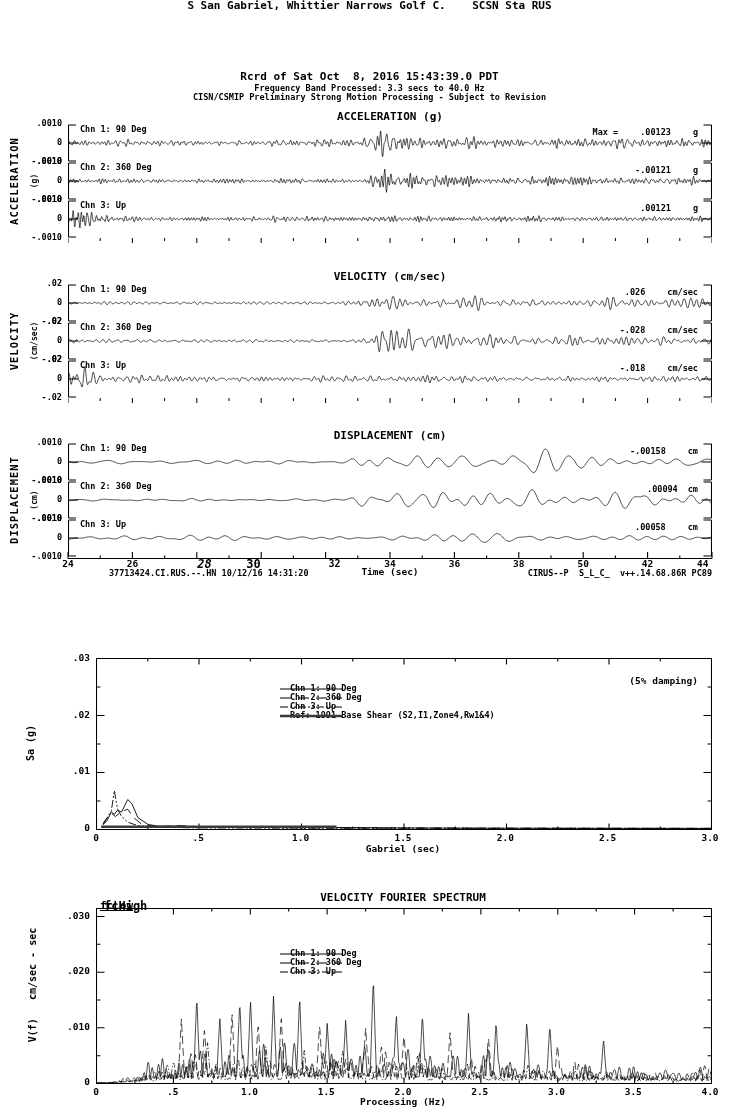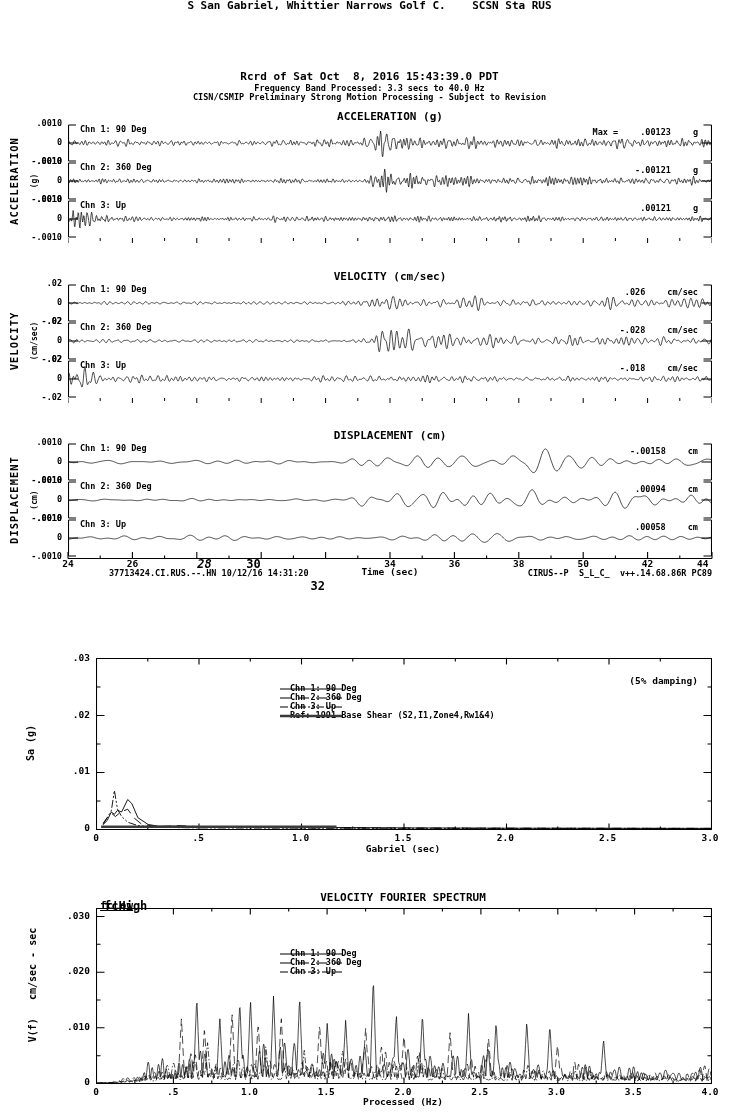--- a/index.html
+++ b/index.html
@@ -87,21 +87,21 @@
         <line x1="0" y1="3" x2="62" y2="3" stroke="#000" stroke-width="1.2" stroke-dasharray="11,7"></line>
       </svg>
     <span class="lbl">Chn 2: 360 Deg</span>
   </div>
   <div class="legrow" style="left:280px;top:967px;">
     <svg width="62" height="6">
         <line x1="0" y1="3" x2="62" y2="3" stroke="#000" stroke-width="1.2" stroke-dasharray="8,2,2,2"></line>
       </svg>
     <span class="lbl">Chn 3: Up</span>
   </div>
-  <div class="abs ctr tick" style="left:96px;top:1097px;width:614px;">Processed (Hz)</div>
+  <div class="abs ctr tick" style="left:96px;top:1097px;width:614px;">Processing (Hz)</div>
 
 <svg width="644" height="38" style="left: 68px; top: 124px;">
       <path d="M0.5,1 V37 M0.5,1 H8 M0.5,19 H10 M0.5,37 H8 M643.5,1 V37 M635.5,1 H643.5 M633.5,19 H643.5 M635.5,37 H643.5" fill="none" stroke="#000" stroke-width="1.1"></path>
       <path d="M0.0,16.3L0.5,16.3L0.9,17.2L1.4,18.5L1.8,19.5L2.3,20.0L2.8,20.2L3.2,20.4L3.7,20.7L4.1,21.0L4.6,20.8L5.1,19.9L5.5,18.5L6.0,17.2L6.4,16.6L6.9,16.9L7.4,17.9L7.8,19.0L8.3,19.6L8.7,19.7L9.2,19.3L9.7,18.8L10.1,18.6L10.6,18.9L11.0,19.6L11.5,20.3L12.0,20.5L12.4,19.9L12.9,18.8L13.3,17.7L13.8,17.3L14.3,18.0L14.7,19.3L15.2,20.5L15.7,20.6L16.1,19.6L16.6,17.9L17.0,16.7L17.5,16.7L18.0,18.0L18.4,19.8L18.9,21.1L19.3,21.3L19.8,20.5L20.3,19.2L20.7,18.1L21.2,17.7L21.6,18.0L22.1,18.6L22.6,19.3L23.0,19.7L23.5,19.7L23.9,19.2L24.4,18.5L24.9,18.0L25.3,17.9L25.8,18.4L26.2,19.3L26.7,20.0L27.2,20.4L27.6,20.1L28.1,19.5L28.5,18.8L29.0,18.2L29.5,17.9L29.9,17.8L30.4,18.2L30.8,18.8L31.3,19.7L31.8,20.4L32.2,20.4L32.7,19.7L33.1,18.6L33.6,17.9L34.1,17.9L34.5,18.7L35.0,19.5L35.4,19.5L35.9,18.8L36.4,18.0L36.8,17.9L37.3,18.8L37.7,20.4L38.2,21.4L38.7,21.0L39.1,19.3L39.6,17.4L40.0,16.3L40.5,16.7L41.0,18.2L41.4,19.8L41.9,20.6L42.4,20.5L42.8,19.8L43.3,19.1L43.7,18.9L44.2,19.0L44.7,19.2L45.1,19.4L45.6,19.4L46.0,19.2L46.5,18.5L47.0,17.6L47.4,16.8L47.9,16.7L48.3,17.5L48.8,19.3L49.3,21.2L49.7,22.3L50.2,22.2L50.6,21.0L51.1,19.4L51.6,18.0L52.0,17.4L52.5,17.2L52.9,17.4L53.4,17.8L53.9,18.3L54.3,18.8L54.8,19.2L55.2,19.1L55.7,18.7L56.2,18.4L56.6,18.8L57.1,20.0L57.5,21.6L58.0,22.5L58.5,21.9L58.9,19.9L59.4,17.2L59.8,15.4L60.3,15.3L60.8,16.6L61.2,18.5L61.7,19.9L62.1,20.2L62.6,19.7L63.1,19.0L63.5,18.9L64.0,19.3L64.4,20.0L64.9,20.5L65.4,20.4L65.8,19.8L66.3,18.9L66.7,18.1L67.2,17.8L67.7,17.9L68.1,18.3L68.6,18.6L69.0,18.6L69.5,18.5L70.0,18.5L70.4,19.0L70.9,19.8L71.4,20.6L71.8,20.7L72.3,20.0L72.7,18.9L73.2,17.9L73.7,17.6L74.1,18.1L74.6,18.8L75.0,19.2L75.5,19.0L76.0,18.7L76.4,18.7L76.9,19.3L77.3,20.1L77.8,20.6L78.3,20.2L78.7,19.1L79.2,18.0L79.6,17.5L80.1,17.7L80.6,18.3L81.0,18.8L81.5,18.9L81.9,18.7L82.4,18.9L82.9,19.4L83.3,20.3L83.8,20.9L84.2,20.7L84.7,19.8L85.2,18.5L85.6,17.5L86.1,17.2L86.5,17.7L87.0,18.6L87.5,19.6L87.9,20.1L88.4,19.8L88.8,18.9L89.3,17.8L89.8,17.2L90.2,17.6L90.7,19.0L91.1,20.7L91.6,21.8L92.1,21.7L92.5,20.3L93.0,18.5L93.4,17.2L93.9,17.0L94.4,17.7L94.8,18.8L95.3,19.5L95.7,19.5L96.2,19.0L96.7,18.5L97.1,18.2L97.6,18.3L98.1,18.7L98.5,19.2L99.0,19.8L99.4,20.1L99.9,20.3L100.4,20.2L100.8,19.9L101.3,19.5L101.7,18.9L102.2,18.2L102.7,17.4L103.1,16.8L103.6,16.7L104.0,17.5L104.5,19.0L105.0,20.7L105.4,21.6L105.9,21.3L106.3,20.1L106.8,18.7L107.3,18.0L107.7,18.2L108.2,18.8L108.6,19.0L109.1,18.5L109.6,17.7L110.0,17.4L110.5,18.2L110.9,19.7L111.4,20.9L111.9,21.1L112.3,20.2L112.8,18.9L113.2,18.1L113.7,18.3L114.2,19.0L114.6,19.2L115.1,18.7L115.5,17.7L116.0,17.0L116.5,17.5L116.9,18.8L117.4,20.4L117.8,21.2L118.3,21.1L118.8,20.2L119.2,19.3L119.7,18.7L120.1,18.7L120.6,18.8L121.1,18.8L121.5,18.5L122.0,18.1L122.4,17.8L122.9,17.6L123.4,17.7L123.8,18.4L124.3,19.5L124.7,20.6L125.2,21.2L125.7,20.9L126.1,19.8L126.6,18.5L127.1,17.8L127.5,18.2L128.0,19.1L128.4,19.8L128.9,19.6L129.4,18.6L129.8,17.5L130.3,17.3L130.7,18.1L131.2,19.3L131.7,20.2L132.1,20.1L132.6,19.2L133.0,18.3L133.5,18.1L134.0,18.7L134.4,19.7L134.9,20.3L135.3,20.3L135.8,19.7L136.3,19.0L136.7,18.4L137.2,18.1L137.6,18.1L138.1,18.4L138.6,18.8L139.0,19.2L139.5,19.5L139.9,19.3L140.4,18.8L140.9,18.2L141.3,18.0L141.8,18.4L142.2,19.1L142.7,19.8L143.2,20.1L143.6,20.1L144.1,19.8L144.5,19.5L145.0,19.2L145.5,19.0L145.9,18.6L146.4,18.3L146.8,18.2L147.3,18.4L147.8,18.8L148.2,18.8L148.7,18.4L149.1,17.9L149.6,17.8L150.1,18.5L150.5,19.9L151.0,21.3L151.4,21.7L151.9,20.9L152.4,19.3L152.8,17.9L153.3,17.3L153.7,17.7L154.2,18.6L154.7,19.2L155.1,19.3L155.6,19.0L156.1,18.6L156.5,18.5L157.0,18.6L157.4,18.8L157.9,18.8L158.4,18.8L158.8,18.9L159.3,19.3L159.7,19.7L160.2,19.9L160.7,19.9L161.1,19.7L161.6,19.4L162.0,19.1L162.5,18.9L163.0,18.7L163.4,18.4L163.9,18.1L164.3,18.0L164.8,18.3L165.3,18.7L165.7,18.9L166.2,18.9L166.6,18.7L167.1,18.6L167.6,18.9L168.0,19.7L168.5,20.8L168.9,21.4L169.4,21.2L169.9,20.1L170.3,18.4L170.8,17.0L171.2,16.3L171.7,16.7L172.2,17.8L172.6,18.9L173.1,19.6L173.5,19.8L174.0,19.6L174.5,19.4L174.9,19.5L175.4,19.7L175.8,19.8L176.3,19.6L176.8,19.1L177.2,18.6L177.7,18.3L178.1,18.2L178.6,18.4L179.1,18.7L179.5,19.2L180.0,19.6L180.4,19.9L180.9,19.8L181.4,19.1L181.8,18.2L182.3,17.3L182.8,17.3L183.2,18.2L183.7,19.7L184.1,21.0L184.6,21.2L185.1,20.2L185.5,18.6L186.0,17.5L186.4,17.5L186.9,18.3L187.4,19.5L187.8,20.1L188.3,19.9L188.7,19.1L189.2,18.4L189.7,18.1L190.1,18.3L190.6,18.8L191.0,19.2L191.5,19.5L192.0,19.7L192.4,19.7L192.9,19.5L193.3,19.0L193.8,18.4L194.3,17.9L194.7,17.7L195.2,18.0L195.6,18.6L196.1,19.3L196.6,19.9L197.0,20.4L197.5,20.5L197.9,20.4L198.4,19.8L198.9,19.0L199.3,18.3L199.8,17.9L200.2,17.8L200.7,17.9L201.2,17.8L201.6,17.5L202.1,17.4L202.5,18.1L203.0,19.6L203.5,21.4L203.9,22.4L204.4,21.9L204.8,20.3L205.3,18.5L205.8,17.7L206.2,18.0L206.7,18.9L207.1,19.4L207.6,18.7L208.1,17.3L208.5,16.3L209.0,16.5L209.4,17.8L209.9,19.5L210.4,20.6L210.8,20.7L211.3,20.4L211.8,20.2L212.2,20.5L212.7,20.9L213.1,20.7L213.6,19.7L214.1,18.3L214.5,17.0L215.0,16.4L215.4,16.5L215.9,17.1L216.4,17.8L216.8,18.7L217.3,19.6L217.7,20.4L218.2,20.7L218.7,20.4L219.1,19.8L219.6,19.3L220.0,19.4L220.5,19.9L221.0,20.1L221.4,19.4L221.9,17.9L222.3,16.5L222.8,16.2L223.3,17.5L223.7,19.5L224.2,20.9L224.6,20.8L225.1,19.4L225.6,18.1L226.0,17.8L226.5,18.9L226.9,20.2L227.4,20.6L227.9,19.7L228.3,18.1L228.8,17.0L229.2,17.3L229.7,18.8L230.2,20.4L230.6,21.2L231.1,20.8L231.5,19.6L232.0,18.5L232.5,17.9L232.9,18.0L233.4,18.2L233.8,18.5L234.3,18.6L234.8,18.7L235.2,18.8L235.7,18.7L236.1,18.7L236.6,18.8L237.1,19.3L237.5,20.1L238.0,20.7L238.5,20.8L238.9,20.1L239.4,19.1L239.8,18.2L240.3,18.0L240.8,18.1L241.2,18.3L241.7,18.2L242.1,18.0L242.6,18.1L243.1,18.7L243.5,19.6L244.0,20.1L244.4,19.6L244.9,18.6L245.4,17.9L245.8,18.3L246.3,19.9L246.7,21.7L247.2,22.4L247.7,21.5L248.1,19.2L248.6,16.9L249.0,15.7L249.5,16.0L250.0,17.3L250.4,18.6L250.9,19.1L251.3,19.0L251.8,18.7L252.3,18.8L252.7,19.5L253.2,20.8L253.6,21.8L254.1,22.1L254.6,21.3L255.0,19.7L255.5,17.6L255.9,16.0L256.4,15.7L256.9,16.7L257.3,18.4L257.8,19.8L258.2,20.1L258.7,19.2L259.2,18.0L259.6,17.7L260.1,18.8L260.5,20.9L261.0,22.6L261.5,22.6L261.9,20.7L262.4,17.9L262.8,15.7L263.3,15.4L263.8,16.8L264.2,18.7L264.7,20.0L265.1,20.2L265.6,19.7L266.1,19.2L266.5,19.2L267.0,19.7L267.5,20.0L267.9,19.7L268.4,18.8L268.8,18.0L269.3,17.8L269.8,18.2L270.2,18.9L270.7,19.2L271.1,19.1L271.6,18.6L272.1,18.6L272.5,19.2L273.0,20.2L273.4,20.9L273.9,20.7L274.4,19.4L274.8,17.7L275.3,16.5L275.7,16.7L276.2,18.2L276.7,20.0L277.1,21.2L277.6,21.0L278.0,19.4L278.5,17.5L279.0,16.5L279.4,17.1L279.9,18.9L280.3,20.9L280.8,22.1L281.3,21.7L281.7,20.0L282.2,17.9L282.6,16.3L283.1,16.0L283.6,17.0L284.0,18.6L284.5,20.2L284.9,20.9L285.4,20.8L285.9,19.9L286.3,19.0L286.8,18.5L287.2,18.6L287.7,18.9L288.2,19.0L288.6,18.8L289.1,18.3L289.5,18.0L290.0,18.2L290.5,19.0L290.9,19.8L291.4,20.2L291.8,19.8L292.3,19.0L292.8,18.6L293.2,19.1L293.7,20.4L294.2,21.3L294.6,20.9L295.1,19.0L295.5,16.3L296.0,14.3L296.5,14.2L296.9,15.9L297.4,18.5L297.8,20.8L298.3,22.2L298.8,22.6L299.2,22.6L299.7,22.3L300.1,21.7L300.6,20.6L301.1,19.1L301.5,17.4L302.0,16.1L302.4,15.4L302.9,15.3L303.4,15.7L303.8,16.5L304.3,17.4L304.7,18.3L305.2,19.0L305.7,19.6L306.1,20.5L306.6,22.4L307.0,24.7L307.5,26.3L308.0,25.4L308.4,21.5L308.9,16.2L309.3,12.5L309.8,12.7L310.3,16.5L310.7,20.7L311.2,21.5L311.6,17.3L312.1,10.7L312.6,7.0L313.0,9.8L313.5,18.1L313.9,27.5L314.4,32.8L314.9,32.1L315.3,27.2L315.8,22.1L316.2,19.2L316.7,18.3L317.2,17.5L317.6,15.2L318.1,12.0L318.5,9.9L319.0,10.4L319.5,13.4L319.9,17.3L320.4,20.4L320.8,22.3L321.3,23.7L321.8,25.2L322.2,26.3L322.7,25.8L323.2,23.4L323.6,19.7L324.1,16.5L324.5,14.8L325.0,14.6L325.5,14.6L325.9,14.4L326.4,14.4L326.8,15.7L327.3,18.9L327.8,22.7L328.2,25.0L328.7,24.5L329.1,21.6L329.6,18.7L330.1,17.4L330.5,18.0L331.0,19.0L331.4,18.6L331.9,16.9L332.4,15.5L332.8,16.3L333.3,19.4L333.7,23.0L334.2,24.3L334.7,22.3L335.1,18.3L335.6,15.3L336.0,15.4L336.5,18.0L337.0,20.8L337.4,21.3L337.9,19.0L338.3,15.8L338.8,14.2L339.3,15.8L339.7,19.6L340.2,23.5L340.6,25.3L341.1,24.2L341.6,21.2L342.0,17.7L342.5,15.3L342.9,14.6L343.4,15.6L343.9,17.7L344.3,19.9L344.8,21.2L345.2,21.0L345.7,19.6L346.2,17.9L346.6,16.9L347.1,17.2L347.5,18.5L348.0,20.0L348.5,20.9L348.9,21.1L349.4,21.1L349.8,21.0L350.3,20.7L350.8,19.4L351.2,17.0L351.7,14.7L352.2,13.8L352.6,15.4L353.1,19.0L353.5,22.6L354.0,24.0L354.5,22.5L354.9,19.4L355.4,16.8L355.8,16.2L356.3,17.6L356.8,19.6L357.2,20.6L357.7,20.3L358.1,19.4L358.6,18.7L359.1,18.8L359.5,19.0L360.0,18.8L360.4,18.1L360.9,17.3L361.4,17.4L361.8,18.5L362.3,20.1L362.7,21.2L363.2,21.3L363.7,20.4L364.1,19.0L364.6,17.9L365.0,17.3L365.5,17.4L366.0,18.1L366.4,19.2L366.9,20.4L367.3,21.0L367.8,20.4L368.3,18.6L368.7,16.6L369.2,15.8L369.6,16.8L370.1,19.3L370.6,21.9L371.0,22.9L371.5,21.7L371.9,19.2L372.4,17.2L372.9,16.9L373.3,18.3L373.8,20.1L374.2,20.7L374.7,19.5L375.2,17.1L375.6,15.0L376.1,14.6L376.5,16.5L377.0,19.7L377.5,22.8L377.9,24.5L378.4,24.0L378.9,21.9L379.3,19.4L379.8,17.5L380.2,16.7L380.7,16.7L381.2,16.9L381.6,16.8L382.1,16.5L382.5,16.7L383.0,18.0L383.5,20.0L383.9,21.9L384.4,22.4L384.8,21.2L385.3,19.2L385.8,17.7L386.2,18.0L386.7,19.7L387.1,21.4L387.6,21.8L388.1,20.1L388.5,17.5L389.0,15.5L389.4,15.3L389.9,16.7L390.4,18.6L390.8,19.7L391.3,19.6L391.7,19.1L392.2,19.0L392.7,19.5L393.1,20.3L393.6,20.6L394.0,20.2L394.5,19.4L395.0,19.1L395.4,19.6L395.9,20.5L396.3,21.0L396.8,20.4L397.3,18.6L397.7,16.1L398.2,14.1L398.6,13.5L399.1,14.6L399.6,17.2L400.0,20.6L400.5,23.5L400.9,24.8L401.4,23.8L401.9,21.3L402.3,18.6L402.8,17.4L403.2,18.1L403.7,19.9L404.2,20.9L404.6,19.7L405.1,16.7L405.5,13.6L406.0,12.5L406.5,14.6L406.9,18.8L407.4,22.9L407.9,24.7L408.3,23.7L408.8,20.9L409.2,18.2L409.7,17.2L410.2,17.8L410.6,19.3L411.1,20.3L411.5,20.2L412.0,19.0L412.5,17.7L412.9,16.9L413.4,17.0L413.8,18.1L414.3,19.4L414.8,20.3L415.2,20.4L415.7,19.5L416.1,18.2L416.6,17.4L417.1,17.6L417.5,18.9L418.0,20.4L418.4,21.2L418.9,20.9L419.4,19.8L419.8,18.7L420.3,18.3L420.7,18.5L421.2,18.9L421.7,18.9L422.1,18.5L422.6,18.3L423.0,18.6L423.5,19.1L424.0,19.2L424.4,18.5L424.9,17.4L425.3,16.8L425.8,17.5L426.3,19.7L426.7,22.2L427.2,23.5L427.6,22.6L428.1,20.1L428.6,17.3L429.0,15.8L429.5,16.1L429.9,17.8L430.4,19.5L430.9,20.2L431.3,19.7L431.8,18.5L432.2,17.3L432.7,17.0L433.2,17.7L433.6,19.2L434.1,21.1L434.6,22.3L435.0,22.2L435.5,20.8L435.9,18.5L436.4,16.6L436.9,16.1L437.3,17.2L437.8,19.0L438.2,20.4L438.7,20.3L439.2,18.9L439.6,17.4L440.1,17.0L440.5,18.2L441.0,20.3L441.5,22.0L441.9,22.0L442.4,20.4L442.8,18.1L443.3,16.4L443.8,16.1L444.2,17.1L444.7,18.6L445.1,19.7L445.6,20.0L446.1,20.0L446.5,20.0L447.0,20.3L447.4,20.7L447.9,20.5L448.4,19.4L448.8,17.7L449.3,16.1L449.7,15.7L450.2,16.8L450.7,19.1L451.1,21.3L451.6,22.0L452.0,21.0L452.5,18.8L453.0,16.9L453.4,16.5L453.9,17.9L454.3,19.9L454.8,21.4L455.3,21.4L455.7,20.1L456.2,18.6L456.6,17.8L457.1,18.1L457.6,18.8L458.0,19.2L458.5,18.9L458.9,18.3L459.4,17.8L459.9,17.9L460.3,18.4L460.8,18.9L461.2,19.3L461.7,19.4L462.2,19.6L462.6,19.8L463.1,20.1L463.6,20.3L464.0,20.2L464.5,20.0L464.9,19.6L465.4,19.1L465.9,18.4L466.3,17.3L466.8,16.2L467.2,15.8L467.7,16.5L468.2,18.0L468.6,19.8L469.1,21.1L469.5,21.5L470.0,21.3L470.5,20.9L470.9,20.6L471.4,20.2L471.8,19.2L472.3,17.8L472.8,16.5L473.2,16.1L473.7,17.0L474.1,18.7L474.6,20.3L475.1,20.8L475.5,20.1L476.0,18.9L476.4,18.1L476.9,18.1L477.4,18.7L477.8,19.3L478.3,19.5L478.7,19.3L479.2,18.9L479.7,18.8L480.1,18.9L480.6,19.4L481.0,19.9L481.5,20.4L482.0,20.6L482.4,20.0L482.9,18.7L483.3,17.1L483.8,16.2L484.3,16.5L484.7,18.2L485.2,19.9L485.6,20.5L486.1,19.4L486.6,17.5L487.0,16.6L487.5,17.8L487.9,20.9L488.4,23.8L488.9,24.5L489.3,22.3L489.8,18.4L490.3,15.3L490.7,14.6L491.2,16.2L491.6,18.6L492.1,20.0L492.6,19.6L493.0,18.3L493.5,17.3L493.9,17.4L494.4,18.5L494.9,19.7L495.3,20.6L495.8,21.1L496.2,21.5L496.7,21.4L497.2,20.7L497.6,19.1L498.1,17.3L498.5,16.3L499.0,16.7L499.5,18.3L499.9,19.8L500.4,20.1L500.8,18.9L501.3,17.4L501.8,16.8L502.2,17.7L502.7,19.4L503.1,20.8L503.6,21.0L504.1,20.3L504.5,19.6L505.0,19.6L505.4,19.9L505.9,19.7L506.4,18.7L506.8,17.4L507.3,17.1L507.7,18.2L508.2,20.1L508.7,21.2L509.1,20.3L509.6,17.9L510.0,15.7L510.5,15.3L511.0,17.2L511.4,20.1L511.9,21.9L512.3,21.6L512.8,19.8L513.3,18.2L513.7,18.2L514.2,19.8L514.6,21.6L515.1,22.2L515.6,20.9L516.0,18.5L516.5,16.1L516.9,14.8L517.4,15.0L517.9,16.3L518.3,18.1L518.8,19.8L519.3,21.2L519.7,21.6L520.2,21.1L520.6,20.1L521.1,19.3L521.6,19.2L522.0,19.9L522.5,20.5L522.9,20.0L523.4,18.3L523.9,16.3L524.3,15.4L524.8,16.4L525.2,18.8L525.7,21.0L526.2,21.6L526.6,20.4L527.1,18.4L527.5,17.1L528.0,17.3L528.5,18.9L528.9,20.5L529.4,21.1L529.8,20.6L530.3,19.5L530.8,18.6L531.2,18.2L531.7,18.0L532.1,17.9L532.6,18.1L533.1,18.8L533.5,19.8L534.0,20.6L534.4,20.5L534.9,19.3L535.4,17.5L535.8,16.4L536.3,16.8L536.7,18.4L537.2,20.4L537.7,21.6L538.1,21.3L538.6,20.1L539.0,18.8L539.5,17.9L540.0,17.5L540.4,17.4L540.9,17.5L541.3,18.0L541.8,19.2L542.3,20.7L542.7,21.9L543.2,22.0L543.6,20.7L544.1,18.8L544.6,17.3L545.0,16.8L545.5,17.0L545.9,17.3L546.4,17.1L546.9,16.6L547.3,16.9L547.8,18.6L548.3,21.4L548.7,24.1L549.2,24.9L549.6,23.3L550.1,20.0L550.6,16.9L551.0,15.6L551.5,16.4L551.9,18.2L552.4,19.3L552.9,18.7L553.3,16.8L553.8,15.1L554.2,15.0L554.7,17.0L555.2,20.2L555.6,23.0L556.1,24.4L556.5,24.0L557.0,22.5L557.5,20.6L557.9,19.0L558.4,17.6L558.8,16.4L559.3,15.7L559.8,15.6L560.2,16.4L560.7,17.6L561.1,18.8L561.6,19.3L562.1,19.3L562.5,19.1L563.0,19.6L563.4,20.7L563.9,21.9L564.4,22.4L564.8,21.6L565.3,19.8L565.7,17.8L566.2,16.5L566.7,16.3L567.1,17.0L567.6,18.0L568.0,18.9L568.5,19.5L569.0,19.5L569.4,19.2L569.9,18.6L570.3,18.0L570.8,18.1L571.3,19.1L571.7,20.7L572.2,21.9L572.6,21.9L573.1,20.3L573.6,17.9L574.0,16.0L574.5,15.8L575.0,17.2L575.4,19.2L575.9,20.7L576.3,20.9L576.8,20.3L577.3,19.6L577.7,19.2L578.2,18.9L578.6,18.2L579.1,17.3L579.6,16.6L580.0,17.0L580.5,18.6L580.9,20.7L581.4,22.0L581.9,21.7L582.3,20.1L582.8,18.4L583.2,17.7L583.7,18.2L584.2,19.2L584.6,19.8L585.1,19.6L585.5,18.9L586.0,18.1L586.5,17.7L586.9,17.6L587.4,17.6L587.8,17.8L588.3,18.6L588.8,20.0L589.2,21.4L589.7,21.9L590.1,20.9L590.6,18.9L591.1,17.2L591.5,16.9L592.0,18.1L592.4,19.8L592.9,20.5L593.4,19.9L593.8,18.6L594.3,17.9L594.7,18.3L595.2,19.1L595.7,19.3L596.1,18.3L596.6,17.1L597.0,17.0L597.5,18.6L598.0,21.2L598.4,22.8L598.9,22.1L599.3,19.6L599.8,17.1L600.3,16.4L600.7,17.8L601.2,20.0L601.6,21.0L602.1,19.9L602.6,17.7L603.0,16.2L603.5,16.5L604.0,18.3L604.4,20.1L604.9,20.8L605.3,20.4L605.8,19.6L606.3,19.5L606.7,19.9L607.2,20.1L607.6,19.4L608.1,18.0L608.6,16.8L609.0,16.6L609.5,17.5L609.9,18.7L610.4,19.5L610.9,20.0L611.3,20.5L611.8,21.3L612.2,21.9L612.7,21.3L613.2,19.1L613.6,16.1L614.1,14.2L614.5,14.7L615.0,17.4L615.5,20.6L615.9,22.2L616.4,21.4L616.8,19.4L617.3,18.0L617.8,18.3L618.2,20.1L618.7,21.5L619.1,21.4L619.6,19.6L620.1,17.5L620.5,16.4L621.0,16.6L621.4,17.6L621.9,18.4L622.4,18.6L622.8,18.5L623.3,19.0L623.7,20.0L624.2,21.1L624.7,21.3L625.1,20.4L625.6,19.0L626.0,18.1L626.5,18.0L627.0,18.5L627.4,19.1L627.9,19.2L628.3,18.9L628.8,18.4L629.3,18.1L629.7,18.0L630.2,18.3L630.7,18.9L631.1,19.8L631.6,20.8L632.0,21.3L632.5,20.6L633.0,18.6L633.4,16.3L633.9,15.3L634.3,16.6L634.8,19.6L635.3,22.4L635.7,23.2L636.2,21.4L636.6,18.2L637.1,16.0L637.6,16.0L638.0,18.2L638.5,20.5L638.9,21.3L639.4,20.0L639.9,17.8L640.3,16.5L640.8,17.1L641.2,18.9L641.7,20.5L642.2,20.6L642.6,19.5L643.1,18.1L643.5,17.6L644.0,18.5" fill="none" stroke="#000" stroke-width="0.7"></path>
     </svg>
     <span class=" abs" style="left: 0px; top: 119px; width: 62px; text-align: right; font-size: 8.5px; line-height: 9px;">.0010</span>
     <span class=" abs" style="left: 0px; top: 138px; width: 62px; text-align: right; font-size: 8.5px; line-height: 9px;">0</span>
     <span class=" abs" style="left: 0px; top: 157px; width: 62px; text-align: right; font-size: 8.5px; line-height: 9px;">-.0010</span>
     <span class=" abs" style="left: 80px; top: 125px; font-size: 8.5px; line-height: 9px;">Chn 1: 90 Deg</span>
     <div class=" abs" style="left: 68px; top: 128px; width: 630px; display: flex; justify-content: flex-end; gap: 22px; font-size: 8.5px; line-height: 9px;"><span>Max =</span><span>.00123</span><span>g</span></div>
@@ -166,38 +166,38 @@
     <span class=" abs" style="left: 80px; top: 444px; font-size: 8.5px; line-height: 9px;">Chn 1: 90 Deg</span>
     <div class=" abs" style="left: 68px; top: 447px; width: 630px; display: flex; justify-content: flex-end; gap: 22px; font-size: 8.5px; line-height: 9px;"><span>-.00158</span><span>cm</span></div>
     <svg width="644" height="38" style="left: 68px; top: 481px;">
       <path d="M0.5,1 V37 M0.5,1 H8 M0.5,19 H10 M0.5,37 H8 M643.5,1 V37 M635.5,1 H643.5 M633.5,19 H643.5 M635.5,37 H643.5" fill="none" stroke="#000" stroke-width="1.1"></path>
       <path d="M0.0,19.5L0.7,19.6L1.4,19.6L2.1,19.6L2.9,19.5L3.6,19.4L4.3,19.3L5.0,19.2L5.7,19.1L6.4,19.0L7.2,18.9L7.9,18.8L8.6,18.7L9.3,18.6L10.0,18.5L10.7,18.5L11.5,18.5L12.2,18.5L12.9,18.5L13.6,18.5L14.3,18.6L15.0,18.7L15.8,18.7L16.5,18.8L17.2,18.9L17.9,19.0L18.6,19.1L19.3,19.3L20.1,19.4L20.8,19.5L21.5,19.6L22.2,19.7L22.9,19.8L23.6,19.9L24.4,19.9L25.1,19.9L25.8,19.9L26.5,19.9L27.2,19.8L27.9,19.7L28.7,19.6L29.4,19.4L30.1,19.2L30.8,19.1L31.5,18.9L32.2,18.7L33.0,18.6L33.7,18.5L34.4,18.4L35.1,18.3L35.8,18.2L36.5,18.2L37.3,18.2L38.0,18.3L38.7,18.3L39.4,18.4L40.1,18.5L40.8,18.5L41.5,18.6L42.3,18.7L43.0,18.7L43.7,18.8L44.4,18.8L45.1,18.8L45.8,18.8L46.6,18.8L47.3,18.8L48.0,18.9L48.7,18.9L49.4,18.9L50.1,18.9L50.9,19.0L51.6,19.0L52.3,19.1L53.0,19.1L53.7,19.2L54.4,19.2L55.2,19.2L55.9,19.3L56.6,19.3L57.3,19.3L58.0,19.2L58.7,19.2L59.5,19.2L60.2,19.2L60.9,19.1L61.6,19.1L62.3,19.1L63.0,19.1L63.8,19.2L64.5,19.2L65.2,19.3L65.9,19.4L66.6,19.5L67.3,19.5L68.1,19.6L68.8,19.7L69.5,19.7L70.2,19.7L70.9,19.6L71.6,19.5L72.4,19.4L73.1,19.3L73.8,19.1L74.5,19.0L75.2,18.8L75.9,18.6L76.6,18.5L77.4,18.4L78.1,18.3L78.8,18.2L79.5,18.2L80.2,18.3L80.9,18.4L81.7,18.5L82.4,18.6L83.1,18.8L83.8,18.9L84.5,19.0L85.2,19.1L86.0,19.2L86.7,19.2L87.4,19.2L88.1,19.2L88.8,19.1L89.5,19.0L90.3,18.8L91.0,18.7L91.7,18.6L92.4,18.5L93.1,18.4L93.8,18.3L94.6,18.3L95.3,18.3L96.0,18.4L96.7,18.5L97.4,18.6L98.1,18.7L98.9,18.9L99.6,19.0L100.3,19.2L101.0,19.3L101.7,19.4L102.4,19.5L103.2,19.5L103.9,19.5L104.6,19.5L105.3,19.5L106.0,19.5L106.7,19.5L107.5,19.5L108.2,19.5L108.9,19.5L109.6,19.6L110.3,19.6L111.0,19.7L111.8,19.8L112.5,19.8L113.2,19.9L113.9,19.9L114.6,19.9L115.3,19.8L116.0,19.7L116.8,19.5L117.5,19.3L118.2,19.0L118.9,18.8L119.6,18.5L120.3,18.2L121.1,18.0L121.8,17.8L122.5,17.6L123.2,17.5L123.9,17.5L124.6,17.5L125.4,17.7L126.1,17.9L126.8,18.1L127.5,18.4L128.2,18.7L128.9,19.0L129.7,19.3L130.4,19.5L131.1,19.7L131.8,19.9L132.5,19.9L133.2,19.9L134.0,19.8L134.7,19.7L135.4,19.5L136.1,19.3L136.8,19.1L137.5,18.9L138.3,18.7L139.0,18.5L139.7,18.4L140.4,18.3L141.1,18.3L141.8,18.4L142.6,18.5L143.3,18.6L144.0,18.8L144.7,19.0L145.4,19.1L146.1,19.3L146.9,19.4L147.6,19.5L148.3,19.5L149.0,19.5L149.7,19.5L150.4,19.4L151.2,19.3L151.9,19.2L152.6,19.1L153.3,19.0L154.0,18.9L154.7,18.8L155.4,18.8L156.2,18.8L156.9,18.8L157.6,18.9L158.3,19.0L159.0,19.1L159.7,19.2L160.5,19.3L161.2,19.4L161.9,19.5L162.6,19.5L163.3,19.5L164.0,19.5L164.8,19.4L165.5,19.3L166.2,19.2L166.9,19.1L167.6,19.0L168.3,18.9L169.1,18.8L169.8,18.7L170.5,18.7L171.2,18.6L171.9,18.6L172.6,18.7L173.4,18.7L174.1,18.7L174.8,18.8L175.5,18.8L176.2,18.9L176.9,18.9L177.7,18.9L178.4,18.9L179.1,18.9L179.8,18.8L180.5,18.7L181.2,18.7L182.0,18.6L182.7,18.6L183.4,18.6L184.1,18.6L184.8,18.6L185.5,18.7L186.3,18.7L187.0,18.8L187.7,19.0L188.4,19.1L189.1,19.2L189.8,19.3L190.5,19.4L191.3,19.5L192.0,19.5L192.7,19.5L193.4,19.5L194.1,19.4L194.8,19.4L195.6,19.2L196.3,19.1L197.0,19.0L197.7,18.9L198.4,18.7L199.1,18.6L199.9,18.6L200.6,18.5L201.3,18.5L202.0,18.6L202.7,18.6L203.4,18.7L204.2,18.8L204.9,18.9L205.6,19.0L206.3,19.1L207.0,19.2L207.7,19.3L208.5,19.4L209.2,19.5L209.9,19.5L210.6,19.6L211.3,19.6L212.0,19.6L212.8,19.6L213.5,19.6L214.2,19.6L214.9,19.6L215.6,19.6L216.3,19.5L217.1,19.5L217.8,19.5L218.5,19.4L219.2,19.3L219.9,19.2L220.6,19.1L221.4,19.0L222.1,18.9L222.8,18.7L223.5,18.6L224.2,18.4L224.9,18.3L225.7,18.1L226.4,18.0L227.1,18.0L227.8,17.9L228.5,17.9L229.2,17.9L229.9,18.0L230.7,18.1L231.4,18.3L232.1,18.4L232.8,18.6L233.5,18.8L234.2,19.0L235.0,19.1L235.7,19.3L236.4,19.4L237.1,19.4L237.8,19.5L238.5,19.5L239.3,19.4L240.0,19.4L240.7,19.3L241.4,19.2L242.1,19.1L242.8,19.0L243.6,18.9L244.3,18.8L245.0,18.7L245.7,18.7L246.4,18.7L247.1,18.7L247.9,18.8L248.6,18.9L249.3,19.0L250.0,19.2L250.7,19.3L251.4,19.5L252.2,19.6L252.9,19.8L253.6,19.9L254.3,20.0L255.0,20.0L255.7,20.1L256.5,20.1L257.2,20.0L257.9,19.9L258.6,19.8L259.3,19.7L260.0,19.5L260.8,19.3L261.5,19.2L262.2,19.0L262.9,18.8L263.6,18.6L264.3,18.5L265.1,18.4L265.8,18.3L266.5,18.2L267.2,18.2L267.9,18.2L268.6,18.3L269.3,18.3L270.1,18.4L270.8,18.5L271.5,18.7L272.2,18.8L272.9,18.9L273.6,18.9L274.4,19.0L275.1,19.0L275.8,19.0L276.5,18.9L277.2,18.8L277.9,18.7L278.7,18.5L279.4,18.2L280.1,17.9L280.8,17.6L281.5,17.3L282.2,17.1L283.0,16.9L283.7,16.8L284.4,16.9L285.1,17.1L285.8,17.5L286.5,18.0L287.3,18.7L288.0,19.5L288.7,20.5L289.4,21.4L290.1,22.3L290.8,23.2L291.6,24.0L292.3,24.6L293.0,25.0L293.7,25.1L294.4,25.0L295.1,24.7L295.9,24.1L296.6,23.4L297.3,22.5L298.0,21.5L298.7,20.4L299.4,19.4L300.2,18.5L300.9,17.6L301.6,17.0L302.3,16.5L303.0,16.2L303.7,16.2L304.4,16.3L305.2,16.5L305.9,16.8L306.6,17.1L307.3,17.4L308.0,17.7L308.7,17.9L309.5,18.1L310.2,18.2L310.9,18.4L311.6,18.4L312.3,18.5L313.0,18.6L313.8,18.8L314.5,19.0L315.2,19.2L315.9,19.5L316.6,19.8L317.3,20.1L318.1,20.3L318.8,20.5L319.5,20.6L320.2,20.5L320.9,20.3L321.6,19.9L322.4,19.4L323.1,18.7L323.8,17.8L324.5,16.9L325.2,16.0L325.9,15.1L326.7,14.2L327.4,13.5L328.1,13.0L328.8,12.7L329.5,12.7L330.2,13.0L331.0,13.5L331.7,14.3L332.4,15.3L333.1,16.5L333.8,17.7L334.5,19.1L335.3,20.4L336.0,21.7L336.7,22.8L337.4,23.8L338.1,24.6L338.8,25.1L339.6,25.5L340.3,25.6L341.0,25.5L341.7,25.2L342.4,24.8L343.1,24.3L343.8,23.6L344.6,22.9L345.3,22.2L346.0,21.4L346.7,20.7L347.4,19.9L348.1,19.1L348.9,18.3L349.6,17.5L350.3,16.8L351.0,16.0L351.7,15.3L352.4,14.7L353.2,14.2L353.9,13.8L354.6,13.6L355.3,13.5L356.0,13.7L356.7,14.1L357.5,14.7L358.2,15.6L358.9,16.7L359.6,18.0L360.3,19.4L361.0,20.8L361.8,22.3L362.5,23.6L363.2,24.8L363.9,25.7L364.6,26.3L365.3,26.6L366.1,26.4L366.8,25.9L367.5,25.0L368.2,23.7L368.9,22.2L369.6,20.6L370.4,18.8L371.1,17.1L371.8,15.4L372.5,14.0L373.2,12.9L373.9,12.0L374.7,11.6L375.4,11.6L376.1,11.9L376.8,12.5L377.5,13.4L378.2,14.5L378.9,15.6L379.7,16.8L380.4,17.9L381.1,18.9L381.8,19.7L382.5,20.2L383.2,20.5L384.0,20.5L384.7,20.4L385.4,20.1L386.1,19.7L386.8,19.2L387.5,18.9L388.3,18.6L389.0,18.5L389.7,18.6L390.4,18.9L391.1,19.3L391.8,20.0L392.6,20.8L393.3,21.6L394.0,22.5L394.7,23.2L395.4,23.8L396.1,24.2L396.9,24.3L397.6,24.1L398.3,23.6L399.0,22.9L399.7,21.9L400.4,20.7L401.2,19.5L401.9,18.3L402.6,17.1L403.3,16.2L404.0,15.5L404.7,15.0L405.5,15.0L406.2,15.2L406.9,15.8L407.6,16.6L408.3,17.7L409.0,18.8L409.8,20.0L410.5,21.2L411.2,22.2L411.9,22.9L412.6,23.4L413.3,23.5L414.1,23.3L414.8,22.7L415.5,21.8L416.2,20.7L416.9,19.4L417.6,18.0L418.3,16.6L419.1,15.3L419.8,14.1L420.5,13.2L421.2,12.6L421.9,12.3L422.6,12.3L423.4,12.7L424.1,13.4L424.8,14.3L425.5,15.4L426.2,16.6L426.9,17.8L427.7,19.0L428.4,20.1L429.1,20.9L429.8,21.6L430.5,22.0L431.2,22.1L432.0,22.0L432.7,21.7L433.4,21.2L434.1,20.6L434.8,20.0L435.5,19.3L436.3,18.7L437.0,18.2L437.7,17.8L438.4,17.6L439.1,17.5L439.8,17.6L440.6,17.8L441.3,18.2L442.0,18.6L442.7,19.2L443.4,19.8L444.1,20.4L444.9,21.0L445.6,21.7L446.3,22.3L447.0,22.8L447.7,23.3L448.4,23.8L449.2,24.2L449.9,24.5L450.6,24.8L451.3,24.9L452.0,24.9L452.7,24.8L453.5,24.5L454.2,24.0L454.9,23.4L455.6,22.5L456.3,21.5L457.0,20.2L457.7,18.8L458.5,17.3L459.2,15.8L459.9,14.2L460.6,12.8L461.3,11.4L462.0,10.3L462.8,9.4L463.5,8.9L464.2,8.8L464.9,9.0L465.6,9.7L466.3,10.6L467.1,11.9L467.8,13.3L468.5,14.9L469.2,16.5L469.9,18.1L470.6,19.6L471.4,20.9L472.1,21.9L472.8,22.7L473.5,23.2L474.2,23.4L474.9,23.3L475.7,23.0L476.4,22.6L477.1,22.0L477.8,21.4L478.5,20.7L479.2,20.2L480.0,19.7L480.7,19.4L481.4,19.2L482.1,19.2L482.8,19.4L483.5,19.6L484.3,20.0L485.0,20.4L485.7,20.8L486.4,21.1L487.1,21.3L487.8,21.4L488.6,21.4L489.3,21.1L490.0,20.8L490.7,20.3L491.4,19.7L492.1,19.0L492.8,18.4L493.6,17.7L494.3,17.2L495.0,16.7L495.7,16.4L496.4,16.2L497.1,16.3L497.9,16.5L498.6,16.9L499.3,17.4L500.0,18.0L500.7,18.7L501.4,19.3L502.2,20.0L502.9,20.6L503.6,21.0L504.3,21.4L505.0,21.5L505.7,21.6L506.5,21.4L507.2,21.1L507.9,20.8L508.6,20.3L509.3,19.7L510.0,19.2L510.8,18.7L511.5,18.2L512.2,17.8L512.9,17.6L513.6,17.4L514.3,17.4L515.1,17.4L515.8,17.6L516.5,17.8L517.2,18.1L517.9,18.4L518.6,18.6L519.4,18.9L520.1,19.0L520.8,19.1L521.5,19.0L522.2,18.9L522.9,18.6L523.7,18.3L524.4,17.9L525.1,17.5L525.8,17.1L526.5,16.8L527.2,16.6L528.0,16.5L528.7,16.6L529.4,16.8L530.1,17.2L530.8,17.8L531.5,18.6L532.2,19.5L533.0,20.5L533.7,21.5L534.4,22.4L535.1,23.3L535.8,23.9L536.5,24.4L537.3,24.6L538.0,24.5L538.7,24.1L539.4,23.4L540.1,22.4L540.8,21.1L541.6,19.7L542.3,18.2L543.0,16.6L543.7,15.1L544.4,13.7L545.1,12.6L545.9,11.8L546.6,11.3L547.3,11.2L548.0,11.6L548.7,12.3L549.4,13.4L550.2,14.8L550.9,16.4L551.6,18.2L552.3,20.0L553.0,21.8L553.7,23.4L554.5,24.8L555.2,26.0L555.9,26.8L556.6,27.2L557.3,27.2L558.0,26.9L558.8,26.2L559.5,25.3L560.2,24.2L560.9,23.0L561.6,21.7L562.3,20.4L563.1,19.2L563.8,18.2L564.5,17.3L565.2,16.6L565.9,16.2L566.6,15.8L567.4,15.7L568.1,15.7L568.8,15.7L569.5,15.8L570.2,15.8L570.9,15.9L571.6,15.8L572.4,15.8L573.1,15.6L573.8,15.4L574.5,15.2L575.2,15.0L575.9,14.9L576.7,14.9L577.4,15.0L578.1,15.3L578.8,15.7L579.5,16.3L580.2,17.1L581.0,18.0L581.7,19.0L582.4,20.0L583.1,21.0L583.8,21.9L584.5,22.7L585.3,23.3L586.0,23.7L586.7,23.9L587.4,23.9L588.1,23.6L588.8,23.1L589.6,22.5L590.3,21.7L591.0,20.9L591.7,20.2L592.4,19.5L593.1,18.9L593.9,18.4L594.6,18.2L595.3,18.0L596.0,18.1L596.7,18.2L597.4,18.5L598.2,18.8L598.9,19.1L599.6,19.4L600.3,19.6L601.0,19.7L601.7,19.7L602.5,19.6L603.2,19.4L603.9,19.0L604.6,18.7L605.3,18.3L606.0,18.0L606.7,17.8L607.5,17.7L608.2,17.7L608.9,17.9L609.6,18.2L610.3,18.6L611.0,19.1L611.8,19.7L612.5,20.2L613.2,20.7L613.9,21.0L614.6,21.2L615.3,21.1L616.1,20.9L616.8,20.4L617.5,19.7L618.2,18.9L618.9,18.0L619.6,17.0L620.4,16.1L621.1,15.3L621.8,14.7L622.5,14.3L623.2,14.2L623.9,14.3L624.7,14.8L625.4,15.5L626.1,16.4L626.8,17.4L627.5,18.5L628.2,19.5L629.0,20.5L629.7,21.3L630.4,21.9L631.1,22.2L631.8,22.3L632.5,22.0L633.3,21.6L634.0,21.0L634.7,20.3L635.4,19.6L636.1,18.9L636.8,18.3L637.6,18.0L638.3,17.9L639.0,18.0L639.7,18.4L640.4,19.0L641.1,19.8L641.9,20.7L642.6,21.5L643.3,22.4L644.0,23.0" fill="none" stroke="#000" stroke-width="0.7"></path>
     </svg>
     <span class=" abs" style="left: 0px; top: 476px; width: 62px; text-align: right; font-size: 8.5px; line-height: 9px;">.0010</span>
     <span class=" abs" style="left: 0px; top: 495px; width: 62px; text-align: right; font-size: 8.5px; line-height: 9px;">0</span>
     <span class=" abs" style="left: 0px; top: 514px; width: 62px; text-align: right; font-size: 8.5px; line-height: 9px;">-.0010</span>
     <span class=" abs" style="left: 80px; top: 482px; font-size: 8.5px; line-height: 9px;">Chn 2: 360 Deg</span>
-    <div class=" abs" style="left: 68px; top: 485px; width: 630px; display: flex; justify-content: flex-end; gap: 22px; font-size: 8.5px; line-height: 9px;"><span>.00094</span><span>cm</span></div>
+    <div class=" abs" style="left: 68px; top: 485px; width: 630px; display: flex; justify-content: flex-end; gap: 10px; font-size: 8.5px; line-height: 9px;"><span>.00094</span><span>cm</span></div>
     <svg width="644" height="38" style="left: 68px; top: 519px;">
       <path d="M0.5,1 V37 M0.5,1 H8 M0.5,19 H10 M0.5,37 H8 M643.5,1 V37 M635.5,1 H643.5 M633.5,19 H643.5 M635.5,37 H643.5" fill="none" stroke="#000" stroke-width="1.1"></path>
       <path d="M0.0,20.3L0.7,20.3L1.4,20.2L2.1,20.0L2.9,19.9L3.6,19.7L4.3,19.6L5.0,19.5L5.7,19.3L6.4,19.2L7.2,19.2L7.9,19.1L8.6,19.1L9.3,19.1L10.0,19.1L10.7,19.1L11.5,19.1L12.2,19.1L12.9,19.1L13.6,19.1L14.3,19.0L15.0,18.9L15.8,18.8L16.5,18.7L17.2,18.5L17.9,18.4L18.6,18.2L19.3,18.1L20.1,18.0L20.8,17.9L21.5,17.8L22.2,17.8L22.9,17.8L23.6,17.9L24.4,18.0L25.1,18.2L25.8,18.3L26.5,18.6L27.2,18.8L27.9,19.0L28.7,19.2L29.4,19.4L30.1,19.6L30.8,19.7L31.5,19.8L32.2,19.9L33.0,19.9L33.7,19.8L34.4,19.7L35.1,19.6L35.8,19.5L36.5,19.4L37.3,19.3L38.0,19.2L38.7,19.2L39.4,19.1L40.1,19.1L40.8,19.2L41.5,19.3L42.3,19.4L43.0,19.5L43.7,19.6L44.4,19.8L45.1,19.9L45.8,19.9L46.6,19.9L47.3,19.9L48.0,19.8L48.7,19.6L49.4,19.4L50.1,19.1L50.9,18.8L51.6,18.5L52.3,18.1L53.0,17.8L53.7,17.5L54.4,17.2L55.2,17.0L55.9,16.9L56.6,16.9L57.3,17.0L58.0,17.1L58.7,17.4L59.5,17.7L60.2,18.1L60.9,18.5L61.6,18.9L62.3,19.3L63.0,19.7L63.8,20.1L64.5,20.3L65.2,20.5L65.9,20.7L66.6,20.7L67.3,20.6L68.1,20.5L68.8,20.3L69.5,20.1L70.2,19.8L70.9,19.5L71.6,19.2L72.4,19.0L73.1,18.8L73.8,18.7L74.5,18.6L75.2,18.6L75.9,18.7L76.6,18.8L77.4,18.9L78.1,19.1L78.8,19.3L79.5,19.4L80.2,19.6L80.9,19.7L81.7,19.8L82.4,19.8L83.1,19.7L83.8,19.6L84.5,19.4L85.2,19.1L86.0,18.9L86.7,18.6L87.4,18.3L88.1,18.0L88.8,17.8L89.5,17.6L90.3,17.5L91.0,17.4L91.7,17.4L92.4,17.5L93.1,17.6L93.8,17.8L94.6,18.0L95.3,18.3L96.0,18.6L96.7,18.8L97.4,19.1L98.1,19.3L98.9,19.4L99.6,19.6L100.3,19.6L101.0,19.7L101.7,19.7L102.4,19.7L103.2,19.7L103.9,19.7L104.6,19.7L105.3,19.7L106.0,19.7L106.7,19.8L107.5,19.9L108.2,20.0L108.9,20.1L109.6,20.2L110.3,20.3L111.0,20.4L111.8,20.4L112.5,20.4L113.2,20.3L113.9,20.1L114.6,19.9L115.3,19.6L116.0,19.2L116.8,18.8L117.5,18.3L118.2,17.8L118.9,17.4L119.6,17.0L120.3,16.6L121.1,16.4L121.8,16.2L122.5,16.2L123.2,16.3L123.9,16.5L124.6,16.8L125.4,17.3L126.1,17.8L126.8,18.3L127.5,18.9L128.2,19.5L128.9,20.0L129.7,20.5L130.4,20.8L131.1,21.1L131.8,21.3L132.5,21.3L133.2,21.2L134.0,21.0L134.7,20.7L135.4,20.4L136.1,20.0L136.8,19.6L137.5,19.2L138.3,18.8L139.0,18.5L139.7,18.3L140.4,18.2L141.1,18.1L141.8,18.2L142.6,18.4L143.3,18.6L144.0,18.8L144.7,19.1L145.4,19.4L146.1,19.6L146.9,19.8L147.6,20.0L148.3,20.0L149.0,19.9L149.7,19.8L150.4,19.5L151.2,19.2L151.9,18.8L152.6,18.4L153.3,18.0L154.0,17.6L154.7,17.3L155.4,17.0L156.2,16.8L156.9,16.8L157.6,16.8L158.3,17.0L159.0,17.3L159.7,17.6L160.5,18.1L161.2,18.6L161.9,19.2L162.6,19.7L163.3,20.2L164.0,20.6L164.8,21.0L165.5,21.3L166.2,21.4L166.9,21.4L167.6,21.3L168.3,21.1L169.1,20.8L169.8,20.5L170.5,20.0L171.2,19.6L171.9,19.2L172.6,18.7L173.4,18.4L174.1,18.1L174.8,17.8L175.5,17.7L176.2,17.6L176.9,17.6L177.7,17.7L178.4,17.8L179.1,18.0L179.8,18.2L180.5,18.4L181.2,18.6L182.0,18.8L182.7,18.9L183.4,19.1L184.1,19.1L184.8,19.1L185.5,19.1L186.3,19.1L187.0,19.0L187.7,18.9L188.4,18.9L189.1,18.8L189.8,18.8L190.5,18.8L191.3,18.8L192.0,18.9L192.7,19.0L193.4,19.2L194.1,19.4L194.8,19.5L195.6,19.7L196.3,19.9L197.0,20.0L197.7,20.1L198.4,20.1L199.1,20.1L199.9,20.0L200.6,19.9L201.3,19.7L202.0,19.5L202.7,19.2L203.4,19.0L204.2,18.7L204.9,18.4L205.6,18.2L206.3,17.9L207.0,17.8L207.7,17.7L208.5,17.6L209.2,17.6L209.9,17.7L210.6,17.8L211.3,17.9L212.0,18.1L212.8,18.3L213.5,18.6L214.2,18.8L214.9,19.1L215.6,19.3L216.3,19.5L217.1,19.7L217.8,19.8L218.5,20.0L219.2,20.1L219.9,20.1L220.6,20.1L221.4,20.1L222.1,20.1L222.8,20.0L223.5,19.9L224.2,19.8L224.9,19.7L225.7,19.5L226.4,19.4L227.1,19.2L227.8,19.0L228.5,18.8L229.2,18.7L229.9,18.5L230.7,18.3L231.4,18.2L232.1,18.1L232.8,18.0L233.5,17.9L234.2,17.9L235.0,17.9L235.7,18.0L236.4,18.1L237.1,18.2L237.8,18.4L238.5,18.6L239.3,18.8L240.0,19.0L240.7,19.3L241.4,19.5L242.1,19.6L242.8,19.8L243.6,19.9L244.3,19.9L245.0,19.9L245.7,19.8L246.4,19.7L247.1,19.6L247.9,19.4L248.6,19.2L249.3,19.0L250.0,18.8L250.7,18.6L251.4,18.4L252.2,18.3L252.9,18.3L253.6,18.3L254.3,18.3L255.0,18.4L255.7,18.5L256.5,18.7L257.2,18.9L257.9,19.2L258.6,19.4L259.3,19.6L260.0,19.8L260.8,19.9L261.5,20.0L262.2,20.0L262.9,20.0L263.6,19.9L264.3,19.8L265.1,19.6L265.8,19.3L266.5,19.0L267.2,18.8L267.9,18.5L268.6,18.2L269.3,18.0L270.1,17.9L270.8,17.8L271.5,17.7L272.2,17.7L272.9,17.8L273.6,18.0L274.4,18.1L275.1,18.4L275.8,18.6L276.5,18.9L277.2,19.1L277.9,19.4L278.7,19.6L279.4,19.7L280.1,19.8L280.8,19.9L281.5,19.9L282.2,19.9L283.0,19.8L283.7,19.7L284.4,19.5L285.1,19.4L285.8,19.2L286.5,19.1L287.3,18.9L288.0,18.8L288.7,18.8L289.4,18.7L290.1,18.7L290.8,18.7L291.6,18.7L292.3,18.8L293.0,18.9L293.7,19.0L294.4,19.0L295.1,19.1L295.9,19.2L296.6,19.3L297.3,19.3L298.0,19.3L298.7,19.3L299.4,19.3L300.2,19.3L300.9,19.3L301.6,19.2L302.3,19.2L303.0,19.1L303.7,19.0L304.4,18.9L305.2,18.9L305.9,18.8L306.6,18.7L307.3,18.6L308.0,18.5L308.7,18.4L309.5,18.3L310.2,18.2L310.9,18.1L311.6,18.1L312.3,18.0L313.0,18.0L313.8,18.1L314.5,18.1L315.2,18.2L315.9,18.4L316.6,18.6L317.3,18.8L318.1,19.1L318.8,19.4L319.5,19.7L320.2,20.0L320.9,20.2L321.6,20.5L322.4,20.7L323.1,20.9L323.8,20.9L324.5,20.9L325.2,20.9L325.9,20.7L326.7,20.4L327.4,20.1L328.1,19.8L328.8,19.4L329.5,19.0L330.2,18.6L331.0,18.2L331.7,17.8L332.4,17.6L333.1,17.3L333.8,17.2L334.5,17.2L335.3,17.2L336.0,17.4L336.7,17.5L337.4,17.8L338.1,18.0L338.8,18.3L339.6,18.6L340.3,18.8L341.0,19.0L341.7,19.2L342.4,19.3L343.1,19.3L343.8,19.3L344.6,19.2L345.3,19.1L346.0,19.0L346.7,18.9L347.4,18.8L348.1,18.8L348.9,18.7L349.6,18.8L350.3,18.9L351.0,19.1L351.7,19.4L352.4,19.7L353.2,20.0L353.9,20.4L354.6,20.7L355.3,21.0L356.0,21.1L356.7,21.2L357.5,21.2L358.2,21.1L358.9,20.8L359.6,20.5L360.3,20.0L361.0,19.4L361.8,18.8L362.5,18.1L363.2,17.5L363.9,16.9L364.6,16.4L365.3,16.0L366.1,15.8L366.8,15.7L367.5,15.8L368.2,16.1L368.9,16.5L369.6,17.0L370.4,17.6L371.1,18.3L371.8,19.0L372.5,19.8L373.2,20.4L373.9,21.0L374.7,21.4L375.4,21.7L376.1,21.8L376.8,21.8L377.5,21.6L378.2,21.2L378.9,20.7L379.7,20.1L380.4,19.5L381.1,18.8L381.8,18.2L382.5,17.6L383.2,17.2L384.0,16.9L384.7,16.7L385.4,16.7L386.1,16.8L386.8,17.2L387.5,17.6L388.3,18.2L389.0,18.8L389.7,19.5L390.4,20.1L391.1,20.7L391.8,21.3L392.6,21.7L393.3,22.0L394.0,22.1L394.7,22.0L395.4,21.8L396.1,21.4L396.9,20.9L397.6,20.3L398.3,19.5L399.0,18.8L399.7,18.0L400.4,17.2L401.2,16.6L401.9,16.0L402.6,15.5L403.3,15.1L404.0,15.0L404.7,15.0L405.5,15.1L406.2,15.4L406.9,15.8L407.6,16.4L408.3,17.0L409.0,17.8L409.8,18.5L410.5,19.3L411.2,20.1L411.9,20.8L412.6,21.5L413.3,22.1L414.1,22.6L414.8,22.9L415.5,23.2L416.2,23.3L416.9,23.3L417.6,23.1L418.3,22.9L419.1,22.5L419.8,22.0L420.5,21.4L421.2,20.7L421.9,20.0L422.6,19.3L423.4,18.5L424.1,17.8L424.8,17.1L425.5,16.4L426.2,15.8L426.9,15.3L427.7,15.0L428.4,14.7L429.1,14.6L429.8,14.7L430.5,14.9L431.2,15.2L432.0,15.6L432.7,16.2L433.4,16.8L434.1,17.5L434.8,18.2L435.5,19.0L436.3,19.7L437.0,20.4L437.7,21.0L438.4,21.5L439.1,21.8L439.8,22.1L440.6,22.3L441.3,22.3L442.0,22.2L442.7,22.0L443.4,21.7L444.1,21.4L444.9,21.0L445.6,20.6L446.3,20.2L447.0,19.8L447.7,19.4L448.4,19.1L449.2,18.8L449.9,18.6L450.6,18.4L451.3,18.3L452.0,18.2L452.7,18.2L453.5,18.1L454.2,18.1L454.9,18.1L455.6,18.0L456.3,18.0L457.0,17.9L457.7,17.8L458.5,17.7L459.2,17.6L459.9,17.5L460.6,17.4L461.3,17.4L462.0,17.4L462.8,17.4L463.5,17.5L464.2,17.7L464.9,17.9L465.6,18.2L466.3,18.6L467.1,18.9L467.8,19.3L468.5,19.7L469.2,20.1L469.9,20.4L470.6,20.7L471.4,20.9L472.1,21.0L472.8,21.1L473.5,21.0L474.2,20.9L474.9,20.7L475.7,20.4L476.4,20.1L477.1,19.7L477.8,19.4L478.5,19.0L479.2,18.7L480.0,18.5L480.7,18.3L481.4,18.2L482.1,18.1L482.8,18.1L483.5,18.2L484.3,18.3L485.0,18.5L485.7,18.7L486.4,18.9L487.1,19.1L487.8,19.3L488.6,19.4L489.3,19.5L490.0,19.5L490.7,19.4L491.4,19.3L492.1,19.1L492.8,18.9L493.6,18.7L494.3,18.5L495.0,18.2L495.7,18.0L496.4,17.8L497.1,17.7L497.9,17.6L498.6,17.6L499.3,17.7L500.0,17.8L500.7,17.9L501.4,18.1L502.2,18.4L502.9,18.6L503.6,18.9L504.3,19.2L505.0,19.5L505.7,19.7L506.5,19.9L507.2,20.1L507.9,20.2L508.6,20.3L509.3,20.4L510.0,20.4L510.8,20.4L511.5,20.4L512.2,20.3L512.9,20.2L513.6,20.2L514.3,20.0L515.1,19.9L515.8,19.8L516.5,19.6L517.2,19.4L517.9,19.2L518.6,19.0L519.4,18.8L520.1,18.6L520.8,18.3L521.5,18.1L522.2,17.9L522.9,17.7L523.7,17.5L524.4,17.3L525.1,17.3L525.8,17.2L526.5,17.3L527.2,17.4L528.0,17.6L528.7,17.8L529.4,18.1L530.1,18.4L530.8,18.8L531.5,19.2L532.2,19.5L533.0,19.8L533.7,20.1L534.4,20.3L535.1,20.4L535.8,20.5L536.5,20.4L537.3,20.3L538.0,20.1L538.7,19.9L539.4,19.6L540.1,19.2L540.8,18.9L541.6,18.6L542.3,18.4L543.0,18.2L543.7,18.1L544.4,18.0L545.1,18.1L545.9,18.3L546.6,18.5L547.3,18.8L548.0,19.1L548.7,19.5L549.4,19.8L550.2,20.1L550.9,20.4L551.6,20.5L552.3,20.6L553.0,20.6L553.7,20.4L554.5,20.1L555.2,19.8L555.9,19.4L556.6,18.9L557.3,18.4L558.0,17.9L558.8,17.5L559.5,17.1L560.2,16.9L560.9,16.7L561.6,16.7L562.3,16.8L563.1,17.1L563.8,17.4L564.5,17.8L565.2,18.3L565.9,18.9L566.6,19.4L567.4,19.9L568.1,20.3L568.8,20.7L569.5,20.9L570.2,21.0L570.9,21.0L571.6,20.8L572.4,20.6L573.1,20.2L573.8,19.8L574.5,19.3L575.2,18.9L575.9,18.5L576.7,18.1L577.4,17.8L578.1,17.6L578.8,17.5L579.5,17.6L580.2,17.7L581.0,18.0L581.7,18.3L582.4,18.7L583.1,19.2L583.8,19.6L584.5,19.9L585.3,20.3L586.0,20.5L586.7,20.6L587.4,20.6L588.1,20.5L588.8,20.2L589.6,19.9L590.3,19.5L591.0,19.1L591.7,18.6L592.4,18.2L593.1,17.8L593.9,17.5L594.6,17.3L595.3,17.2L596.0,17.2L596.7,17.3L597.4,17.5L598.2,17.9L598.9,18.3L599.6,18.7L600.3,19.2L601.0,19.6L601.7,20.0L602.5,20.3L603.2,20.6L603.9,20.7L604.6,20.7L605.3,20.6L606.0,20.4L606.7,20.1L607.5,19.7L608.2,19.3L608.9,18.9L609.6,18.5L610.3,18.1L611.0,17.8L611.8,17.6L612.5,17.5L613.2,17.5L613.9,17.6L614.6,17.8L615.3,18.0L616.1,18.3L616.8,18.7L617.5,19.1L618.2,19.4L618.9,19.7L619.6,20.0L620.4,20.2L621.1,20.3L621.8,20.3L622.5,20.2L623.2,20.0L623.9,19.8L624.7,19.5L625.4,19.3L626.1,19.0L626.8,18.7L627.5,18.5L628.2,18.3L629.0,18.2L629.7,18.2L630.4,18.2L631.1,18.4L631.8,18.5L632.5,18.7L633.3,18.9L634.0,19.2L634.7,19.4L635.4,19.5L636.1,19.7L636.8,19.7L637.6,19.7L638.3,19.7L639.0,19.5L639.7,19.4L640.4,19.1L641.1,18.9L641.9,18.6L642.6,18.4L643.3,18.2L644.0,18.1" fill="none" stroke="#000" stroke-width="0.7"></path>
     </svg>
     <span class=" abs" style="left: 0px; top: 514px; width: 62px; text-align: right; font-size: 8.5px; line-height: 9px;">.0010</span>
     <span class=" abs" style="left: 0px; top: 533px; width: 62px; text-align: right; font-size: 8.5px; line-height: 9px;">0</span>
     <span class=" abs" style="left: 0px; top: 552px; width: 62px; text-align: right; font-size: 8.5px; line-height: 9px;">-.0010</span>
     <span class=" abs" style="left: 80px; top: 520px; font-size: 8.5px; line-height: 9px;">Chn 3: Up</span>
     <div class=" abs" style="left: 68px; top: 523px; width: 630px; display: flex; justify-content: flex-end; gap: 22px; font-size: 8.5px; line-height: 9px;"><span>.00058</span><span>cm</span></div>
     <svg width="646" height="8" style="left: 67px; top: 551px;">
       <path d="M1,7.5 H645 M1.0,7.5 V1 M33.2,7.5 V4.5 M65.4,7.5 V1 M97.6,7.5 V4.5 M129.8,7.5 V1 M162.0,7.5 V4.5 M194.2,7.5 V1 M226.4,7.5 V4.5 M258.6,7.5 V1 M290.8,7.5 V4.5 M323.0,7.5 V1 M355.2,7.5 V4.5 M387.4,7.5 V1 M419.6,7.5 V4.5 M451.8,7.5 V1 M484.0,7.5 V4.5 M516.2,7.5 V1 M548.4,7.5 V4.5 M580.6,7.5 V1 M612.8,7.5 V4.5 M645.0,7.5 V1 " fill="none" stroke="#000" stroke-width="1.1"></path>
     </svg>
     <span class=" abs" style="left: 53px; top: 559px; width: 30px; text-align: center; font-size: 9.5px; line-height: 10px;">24</span>
     <span class=" abs" style="left: 117.4px; top: 559px; width: 30px; text-align: center; font-size: 9.5px; line-height: 10px;">26</span>
     <span class=" abs" style="left: 181.8px; top: 559px; width: 30px; text-align: right; font-size: 12px; line-height: 10px; font-style: italic;">28</span>
     <span class=" abs" style="left: 246.2px; top: 559px; width: 30px; text-align: left; font-size: 12px; line-height: 10px;">30</span>
-    <span class=" abs" style="left: 310.6px; top: 581px; width: 30px; text-align: left; font-size: 12px; line-height: 10px;">32</span>
+    <span class=" abs" style="left: 310.6px; top: 559px; width: 30px; text-align: right; font-size: 10px; line-height: 10px;">32</span>
     <span class=" abs" style="left: 375px; top: 559px; width: 30px; text-align: center; font-size: 9.5px; line-height: 10px;">34</span>
     <span class=" abs" style="left: 439.4px; top: 559px; width: 30px; text-align: center; font-size: 9.5px; line-height: 10px;">36</span>
     <span class=" abs" style="left: 503.8px; top: 559px; width: 30px; text-align: center; font-size: 9.5px; line-height: 10px;">38</span>
     <span class=" abs" style="left: 568.2px; top: 559px; width: 30px; text-align: center; font-size: 9.5px; line-height: 10px;">50</span>
     <span class=" abs" style="left: 632.6px; top: 559px; width: 30px; text-align: center; font-size: 9.5px; line-height: 10px;">42</span>
     <span class=" abs" style="left: 697px; top: 559px; width: 30px; text-align: left; font-size: 9.5px; line-height: 10px;">44</span>
     <svg width="616" height="172" style="left: 96px; top: 658px;">
       <path d="M0.5,0.5 H615.5 V171.5 H0.5 Z M0.5,143.0 H4.5 M611.5,143.0 H615.5 M0.5,114.5 H8.5 M607.5,114.5 H615.5 M0.5,86.0 H4.5 M611.5,86.0 H615.5 M0.5,57.5 H8.5 M607.5,57.5 H615.5 M0.5,29.0 H4.5 M611.5,29.0 H615.5 M0.5,0.5 H8.5 M607.5,0.5 H615.5 M51.8,171.5 V168.5 M51.8,0.5 V3.5 M103.0,171.5 V165.5 M103.0,0.5 V6.5 M154.3,171.5 V168.5 M154.3,0.5 V3.5 M205.5,171.5 V165.5 M205.5,0.5 V6.5 M256.8,171.5 V168.5 M256.8,0.5 V3.5 M308.0,171.5 V165.5 M308.0,0.5 V6.5 M359.3,171.5 V168.5 M359.3,0.5 V3.5 M410.5,171.5 V165.5 M410.5,0.5 V6.5 M461.8,171.5 V168.5 M461.8,0.5 V3.5 M513.0,171.5 V165.5 M513.0,0.5 V6.5 M564.3,171.5 V168.5 M564.3,0.5 V3.5 " fill="none" stroke="#000" stroke-width="1.1"></path>
       <path d="M7.1,166.5L11.2,162.5L15.3,154.0L18.4,156.3L21.5,152.3L25.6,154.0L31.7,141.5L35.8,145.5L41.9,159.7L52.2,166.5L62.4,168.2L82.9,168.2L103.3,168.7L144.3,169.3L205.7,169.3L308.0,169.9L410.3,170.2L615.0,170.4" fill="none" stroke="#000" stroke-width="0.9"></path>
       <path d="M7.1,166.5L11.2,159.7L15.3,155.1L19.4,158.5L23.5,155.1L27.6,152.9L31.7,151.2L37.8,159.7L46.0,166.5L62.4,168.7L82.9,167.6L103.3,168.7L144.3,169.3L205.7,169.9L410.3,170.2L615.0,170.4" fill="none" stroke="#000" stroke-width="0.9" stroke-dasharray="9,6"></path>

